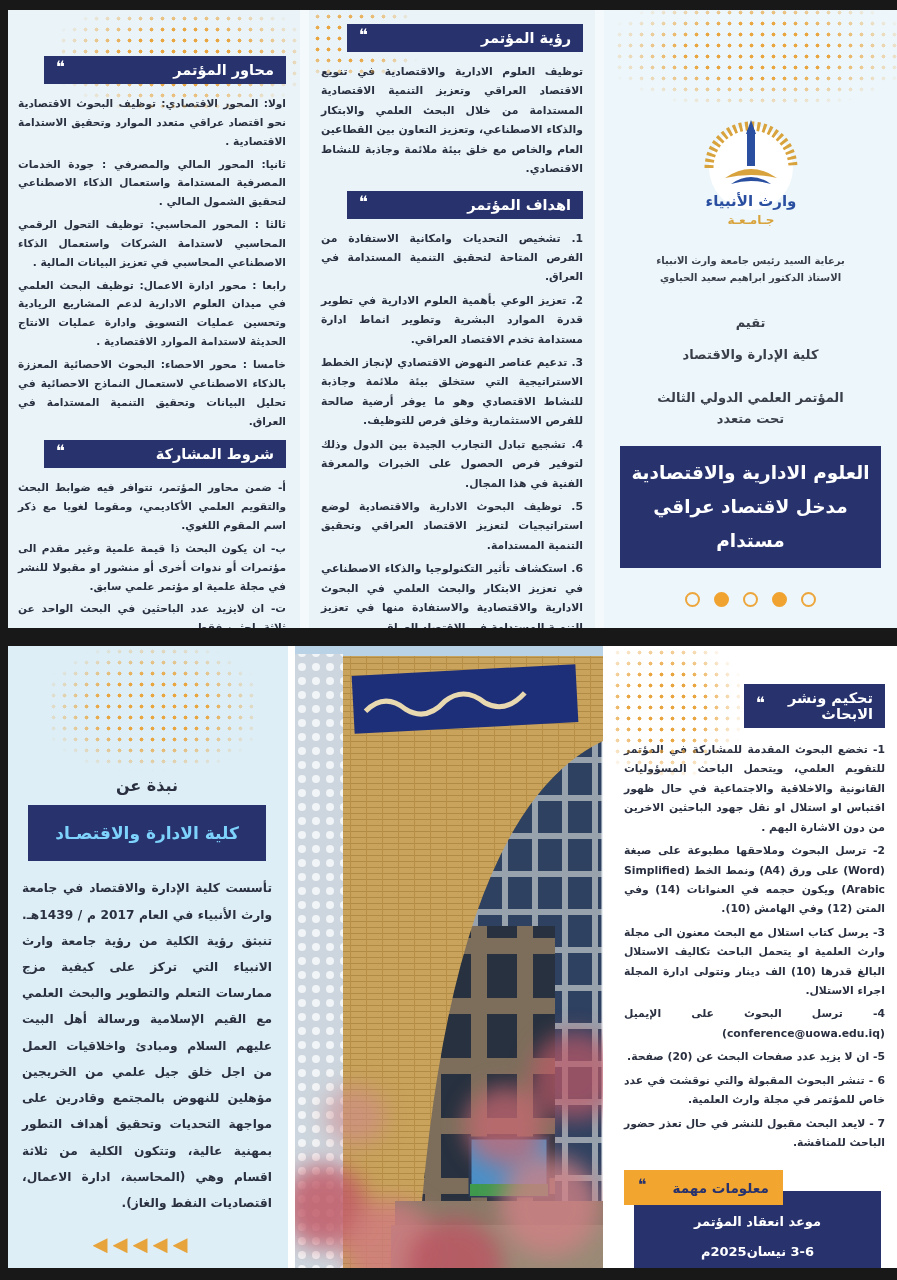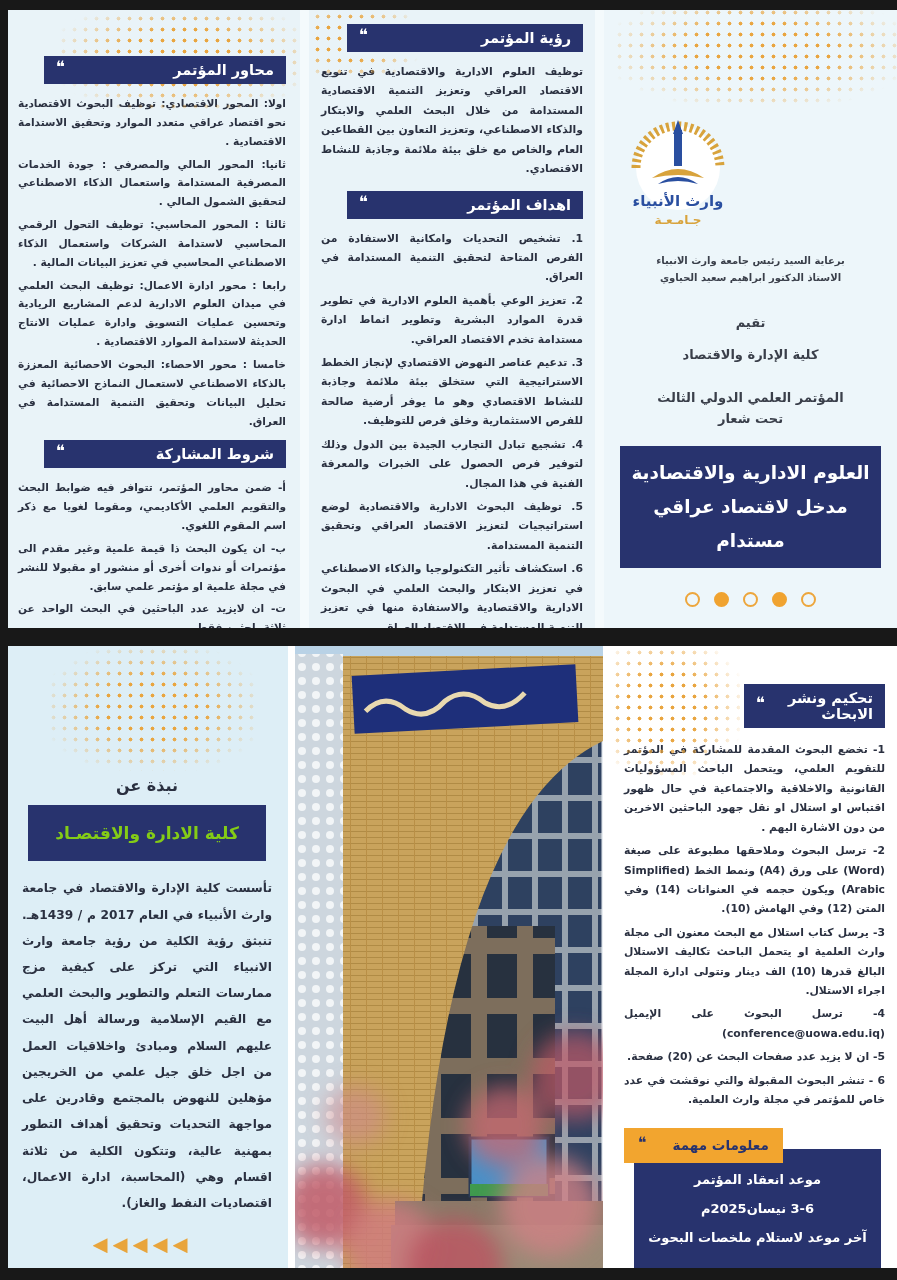--- a/index.html
+++ b/index.html
@@ -41,35 +41,35 @@
   .patron{font-size:10px;font-weight:bold;color:#3a3f4a;line-height:1.7;margin:16px 0 0 0;}
   .org{font-size:13px;font-weight:bold;color:#3a3f4a;line-height:1.7;margin:26px 0 0 0;}
   .confline{font-size:13px;font-weight:bold;color:#3a3f4a;line-height:1.6;margin:22px 0 0 0;}
   .title-box{background:#28336e;color:#ffffff;text-align:center;direction:rtl;
              font-weight:bold;font-size:18.5px;line-height:1.85;padding:10px 6px;margin:16px 2px 12px 2px;}
   .dots-row{display:flex;justify-content:center;gap:14px;margin-top:24px;}
   .dot{width:11px;height:11px;border-radius:50%;border:2.5px solid #eda63c;background:transparent;}
   .dot.filled{background:#f0a330;border-color:#f0a330;}
   .period{font-size:13.5px;font-weight:bold;color:#2a3040;margin:18px 0 0 0;line-height:1.8;}
   .about-label{font-size:16px;font-weight:bold;color:#2a3040;margin:120px 0 10px 0;}
-  .about-box{background:#28336e;color:#84cc16;text-align:center;direction:rtl;
+  .about-box{background:#28336e;color:#7dd3fc;text-align:center;direction:rtl;
              font-weight:bold;font-size:17px;line-height:1.9;padding:12px 2px;margin:0 6px;}
   .about-text{font-size:12.2px;line-height:2.15;margin-top:14px;}
   .arrows{display:flex;flex-direction:column;align-items:center;margin-top:22px;}
   .arrow-row{display:flex;gap:5px;}
   .tri{width:15px;height:15px;display:inline-block;}
   .tri-left{background:#e8a43c;clip-path:polygon(100% 0, 100% 100%, 0 50%);}
   .row-offset-l{transform:translateX(-7px);}
   .info-box{background:#28336e;color:#ffffff;text-align:center;direction:rtl;
             font-weight:bold;font-size:13px;line-height:2.25;padding:16px 10px;margin:-14px 4px 0 10px;position:relative;z-index:1;}
   .info-hdr-wrap{display:flex;justify-content:flex-start;margin:18px 34px 0 0;position:relative;z-index:2;}
   .info-hdr{background:#f2a52f;color:#28336e;display:flex;align-items:center;gap:26px;padding:8px 14px;}
   .info-hdr .t{font-weight:bold;font-size:13.5px;direction:rtl;}
   .info-hdr .q{font-size:16px;transform:translateY(-3px);}
-  .logo-wrap{display:flex;margin-top:96px;}
+  .logo-wrap{display:flex;justify-content:center;margin-top:96px;}
   svg text{font-family:"DejaVu Sans", sans-serif;}
 </style>
 </head>
 <body>
 
 <div class="frame">
 
   <div class="page page1">
 
     <div class="col c1-left">
@@ -136,21 +136,21 @@
           <path d="M40,68 Q60,54 80,68 Q60,62 40,68 Z" fill="#2a4fa0"></path>
           <text x="60" y="90" text-anchor="middle" font-size="15" font-weight="bold" fill="#2a4fa0" direction="rtl">وارث الأنبياء</text>
           <text x="60" y="108" text-anchor="middle" font-size="12" font-weight="bold" fill="#d8a33c" direction="rtl">جـامـعـة</text>
         </svg>
       </div>
       <p class="center patron">برعاية السيد رئيس جامعة وارث الانبياء</p>
       <p class="center patron" style="margin-top:0;">الاستاذ الدكتور ابراهيم سعيد الحياوي</p>
       <p class="center org">تقيم</p>
       <p class="center org" style="margin-top:10px;">كلية الإدارة والاقتصاد</p>
       <p class="center confline">المؤتمر العلمي  الدولي الثالث</p>
-      <p class="center confline" style="margin-top:0;">تحت شعار</p>
+      <p class="center confline" style="margin-top:0;">تحت متعدد</p>
       <div class="title-box">
         <div>العلوم الادارية والاقتصادية</div>
         <div>مدخل لاقتصاد عراقي مستدام</div>
       </div>
       <div class="dots-row">
         <span class="dot"></span>
         <span class="dot filled"></span>
         <span class="dot"></span>
         <span class="dot filled"></span>
         <span class="dot"></span>
@@ -241,20 +241,21 @@
         <span class="q">❝</span>
         <span class="t">تحكيم ونشر الابحاث</span>
       </div>
       <div class="btxt">
         <p>1- تخضع البحوث المقدمة للمشاركة في المؤتمر للتقويم العلمي، ويتحمل الباحث المسؤوليات القانونية والاخلاقية والاجتماعية في حال ظهور اقتباس او استلال او نقل جهود الباحثين الاخرين من دون الاشارة اليهم .</p>
         <p>2- ترسل البحوث وملاحقها مطبوعة على صيغة (Word) على ورق (A4) ونمط الخط (Simplified Arabic) ويكون حجمه في العنوانات (14) وفي المتن (12) وفي الهامش (10).</p>
         <p>3- يرسل كتاب استلال مع البحث معنون الى مجلة وارث العلمية او يتحمل الباحث تكاليف الاستلال البالغ قدرها (10) الف دينار وتتولى ادارة المجلة اجراء الاستلال.</p>
         <p>4- ترسل البحوث على الإيميل (conference@uowa.edu.iq)</p>
         <p>5- ان لا يزيد عدد صفحات البحث عن (20) صفحة.</p>
         <p>6 - تنشر البحوث المقبولة والتي نوقشت في عدد خاص للمؤتمر في مجلة وارث العلمية.</p>
+        <p>7 - لايعد البحث مقبول للنشر في حال تعذر حضور الباحث للمناقشة.</p>
       </div>
       <div class="info-hdr-wrap">
         <div class="info-hdr">
           <span class="q">❝</span>
           <span class="t">معلومات مهمة</span>
         </div>
       </div>
       <div class="info-box">
         <div>موعد انعقاد المؤتمر</div>
         <div>3-6 نيسان2025م</div>

